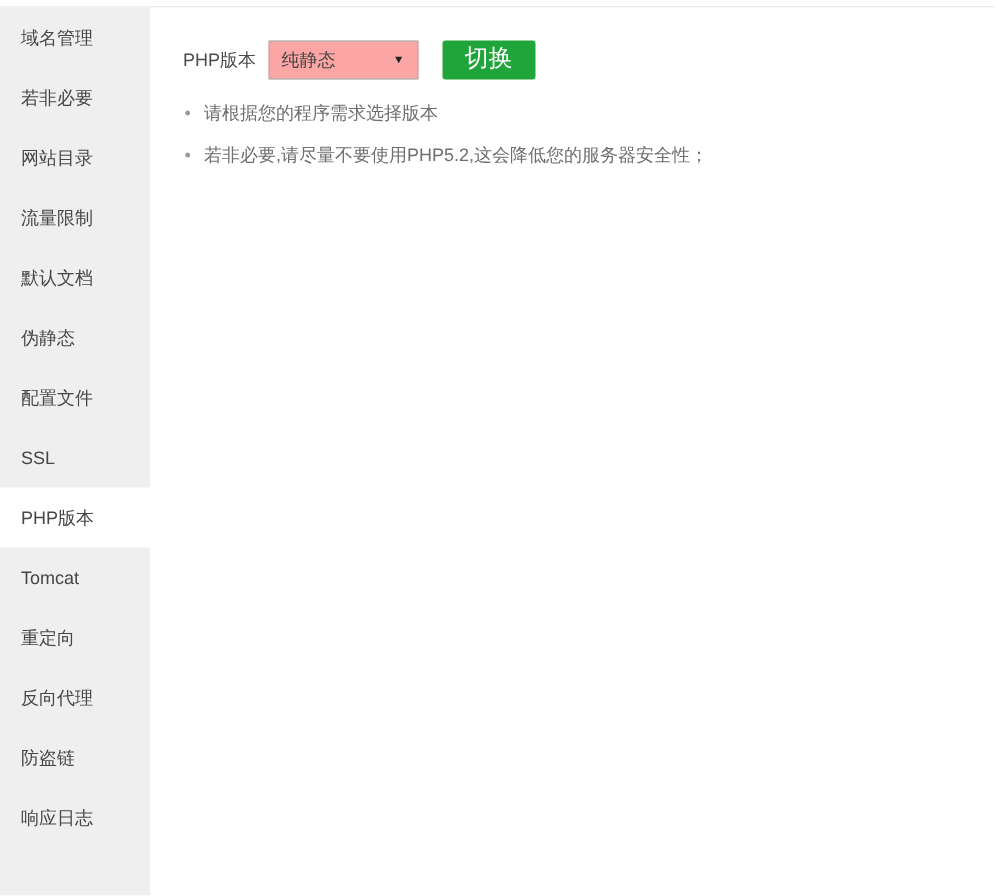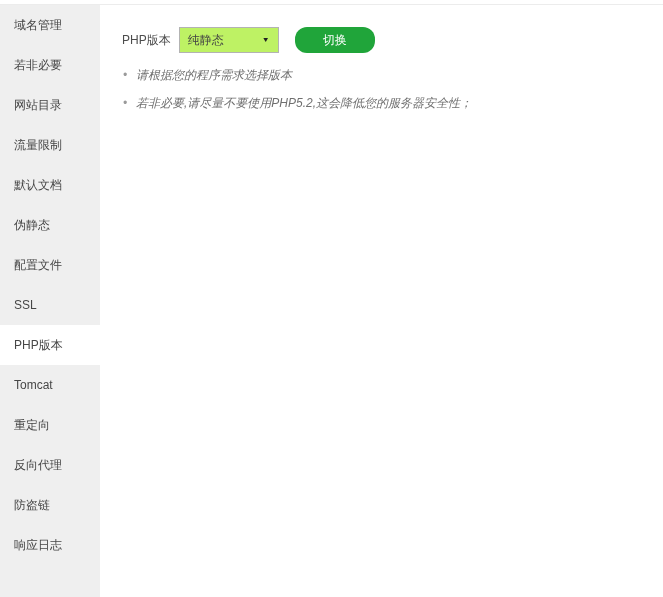--- a/index.html
+++ b/index.html
@@ -44,52 +44,51 @@
   }
   .label {
     font-size: 12px;
     color: #4c4c4c;
     margin-right: 8px;
     white-space: nowrap;
   }
   .select {
     width: 100px; height: 26px;
     border: 1px solid #b3b3b3;
-    background: #bef264;
+    background: #fca5a5;
     display: flex;
     align-items: center;
     justify-content: space-between;
     padding: 0 8px;
     font-size: 12px;
     color: #444444;
     cursor: pointer;
   }
   .select-arrow {
     font-size: 8px;
     color: #222222;
     transform: scaleY(0.9);
     line-height: 1;
   }
   .btn {
     margin-left: 16px;
     height: 26px;
-    padding: 0 28px;
+    padding: 0 15px;
     background: #20a53a;
     color: #ffffff;
     border: none;
-    border-radius: 12px;
-    font-size: 12px;
+    border-radius: 2px;
+    font-size: 16px;
     cursor: pointer;
     line-height: 26px;
   }
   .tips {
     margin: 8px 0 12px;
     padding: 0;
     list-style: none;
-    font-style: italic;
   }
   .tips li {
     position: relative;
     padding-left: 14px;
     font-size: 12px;
     color: #6f6f6f;
     line-height: 28px;
     white-space: nowrap;
   }
   .tips li::before {

